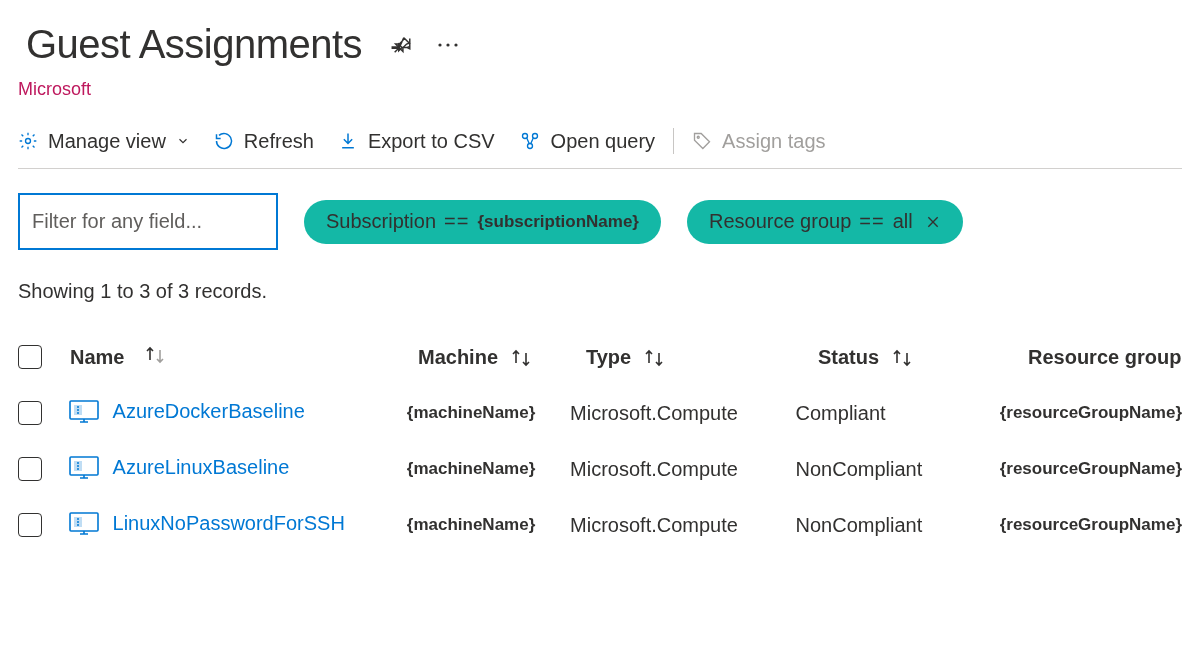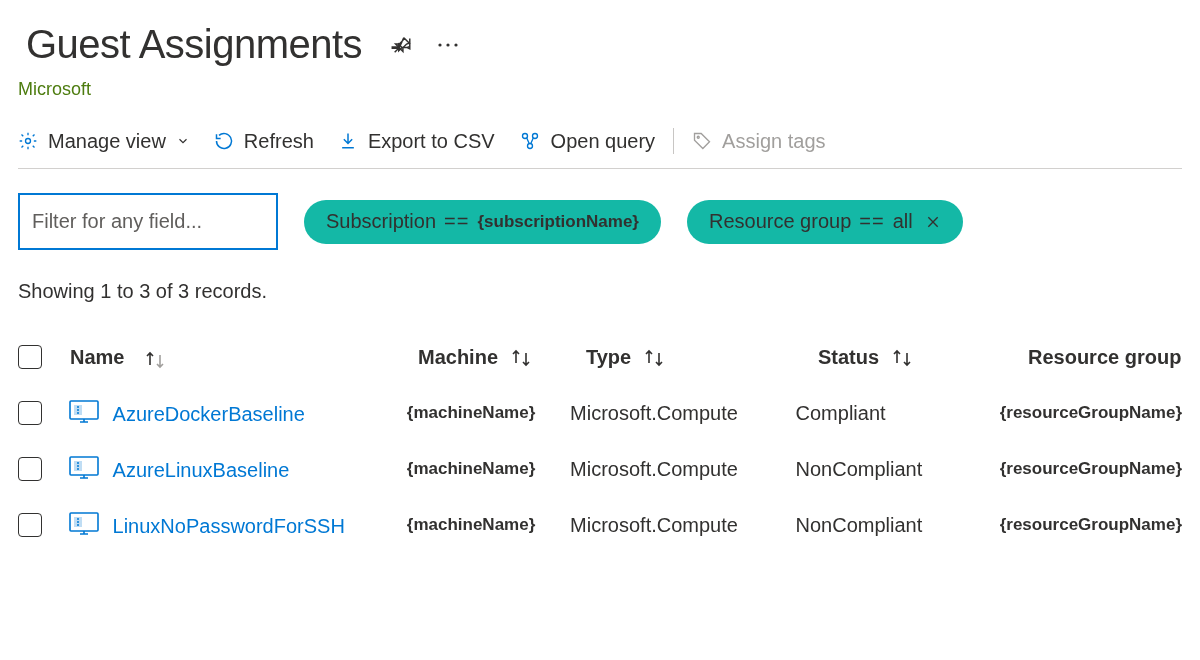--- a/index.html
+++ b/index.html
@@ -17,21 +17,21 @@
     gap: 18px;
   }
   h1 {
     font-size: 40px;
     font-weight: 400;
     margin: 8px;
     letter-spacing: -0.5px;
   }
   .subtitle {
     font-size: 18px;
-    color: #4d7c0f;
+    color: #be185d;
     margin-top: 4px;
   }
   .icon-btn {
     display: inline-flex;
     align-items: center;
     justify-content: center;
     width: 28px;
     height: 28px;
     color: #323130;
     cursor: pointer;
@@ -106,21 +106,21 @@
     margin-top: 26px;
   }
   .row {
     display: flex;
     align-items: center;
     height: 56px;
   }
   .header-row { font-weight: 600; font-size: 20px; }
   .data-row { font-size: 20px; border-top: 0; }
   .cell-check { width: 52px; display:flex; align-items:center; }
-  .cell-name { width: 348px; display:flex; align-items:flex-end; gap:14px; }
+  .cell-name { width: 348px; display:flex; align-items:flex-start; gap:14px; }
   .cell-machine { width: 168px; }
   .cell-type { width: 232px; }
   .cell-status { width: 210px; }
   .cell-rg { flex: 1; }
   .check {
     width: 24px; height: 24px;
     border: 1.6px solid #323130;
     border-radius: 4px;
     cursor: pointer;
     background:#fff;

